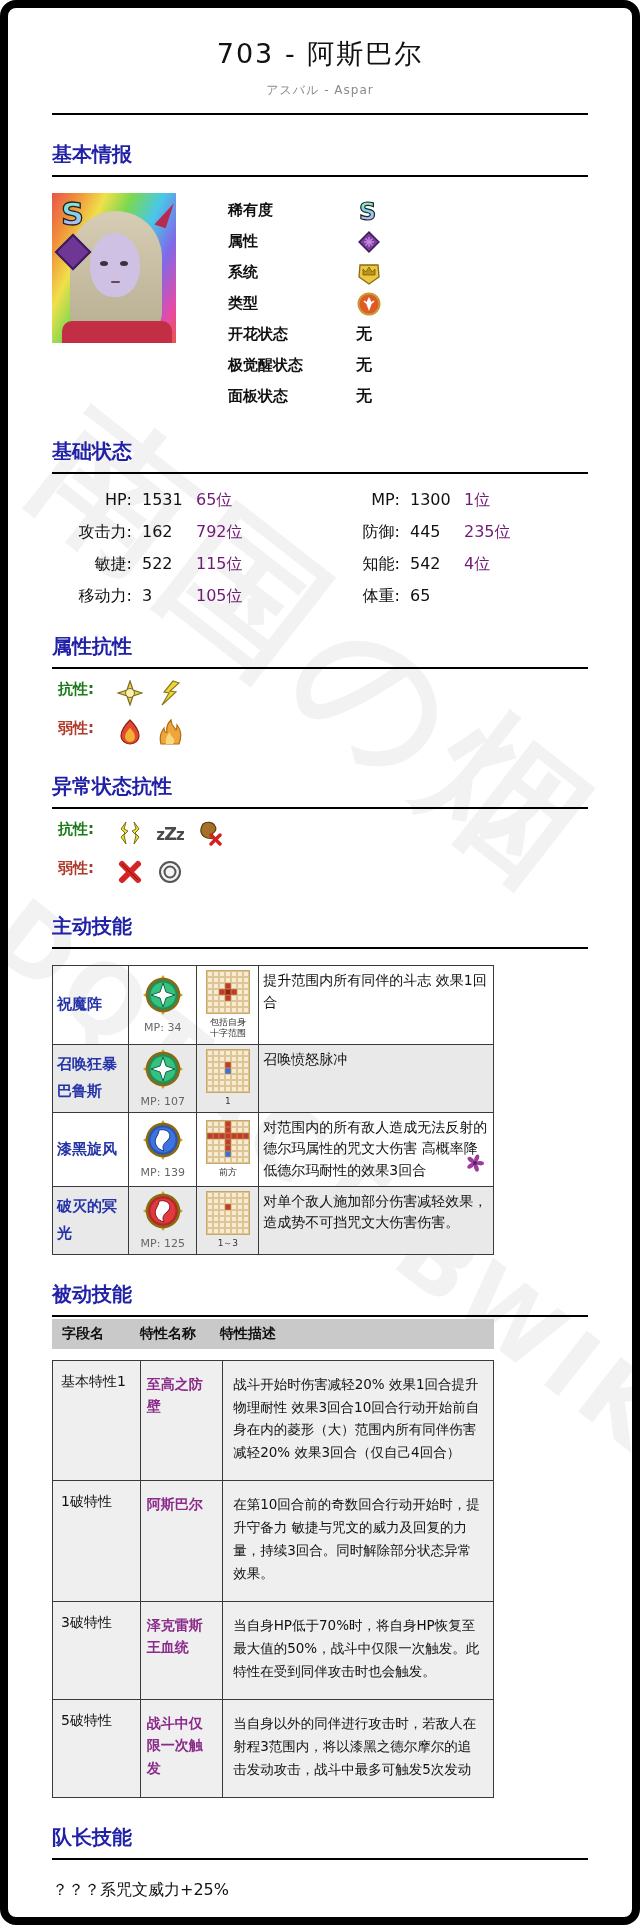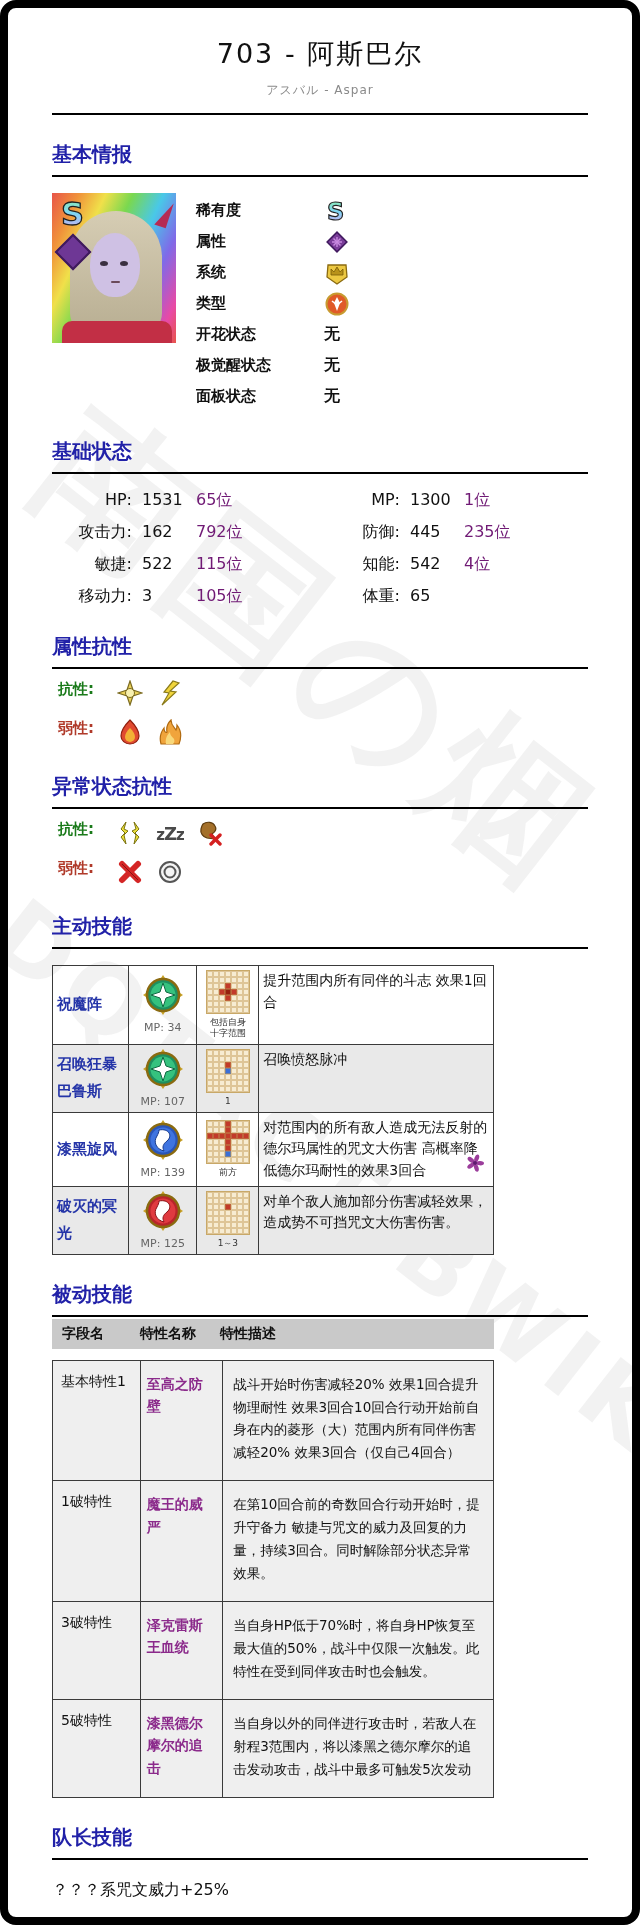--- a/index.html
+++ b/index.html
@@ -33,21 +33,21 @@
     background:#cfc1e4;}
   .p-eye{position:absolute;top:28px;width:8px;height:5px;border-radius:50%;background:#3a3040;}
   .p-eye.l{left:10px}.p-eye.r{left:30px}
   .p-mouth{position:absolute;left:21px;top:48px;width:9px;height:2px;background:#6a4a5a;border-radius:2px;}
   .p-collar{position:absolute;left:10px;bottom:-6px;width:110px;height:28px;background:#c22f45;border-radius:10px 10px 0 0;}
   .p-horn{position:absolute;right:6px;top:8px;width:0;height:0;border-left:12px solid transparent;
     border-bottom:26px solid #b62a54;transform:rotate(18deg);}
   .p-s{position:absolute;left:4px;top:2px;}
   .p-diamond{position:absolute;left:8px;top:46px;width:22px;height:22px;background:#6e3795;
     transform:rotate(45deg);border:2px solid #3f1a5c;}
-  .bi-rows{margin-left:20px;flex:1;padding-top:2px;}
+  .bi-rows{margin-left:52px;flex:1;padding-top:2px;}
   .bi-row{display:flex;align-items:center;height:31px;}
   .bi-label{width:128px;font-weight:bold;font-size:15px;}
   .bi-value{font-weight:bold;font-size:16px;}
   .bi-icon{width:26px;height:26px;display:inline-flex;align-items:center;justify-content:center;}
 
   
   .stats{display:grid;grid-template-columns:1fr 1fr;margin-top:16px;row-gap:11px;}
   .stat{display:flex;align-items:baseline;}
   .stat-label{width:80px;text-align:right;font-size:16px;}
   .stat-value{margin-left:10px;font-size:16px;min-width:42px;}
@@ -654,31 +654,31 @@
     </div>
     <table class="pass-table">
       <tbody>
           <tr>
         <td class="pt-slot">基本特性1</td>
         <td class="pt-name">至高之防壁</td>
         <td class="pt-desc">战斗开始时伤害减轻20% 效果1回合提升物理耐性 效果3回合10回合行动开始前自身在内的菱形（大）范围内所有同伴伤害减轻20% 效果3回合（仅自己4回合）</td>
       </tr>
       <tr>
         <td class="pt-slot">1破特性</td>
-        <td class="pt-name">魔王的威严</td>
+        <td class="pt-name">阿斯巴尔</td>
         <td class="pt-desc">在第10回合前的奇数回合行动开始时，提升守备力 敏捷与咒文的威力及回复的力量，持续3回合。同时解除部分状态异常效果。</td>
       </tr>
       <tr>
         <td class="pt-slot">3破特性</td>
         <td class="pt-name">泽克雷斯王血统</td>
         <td class="pt-desc">当自身HP低于70%时，将自身HP恢复至最大值的50%，战斗中仅限一次触发。此特性在受到同伴攻击时也会触发。</td>
       </tr>
       <tr>
         <td class="pt-slot">5破特性</td>
-        <td class="pt-name">漆黑德尔摩尔的追击</td>
+        <td class="pt-name">战斗中仅限一次触发</td>
         <td class="pt-desc">当自身以外的同伴进行攻击时，若敌人在射程3范围内，将以漆黑之德尔摩尔的追击发动攻击，战斗中最多可触发5次发动</td>
       </tr>
     </tbody>
       </table>
 
     <h2 class="section">队长技能</h2>
     <div class="leader-text">？？？系咒文威力+25%</div>
 
   </div>
 </div>

